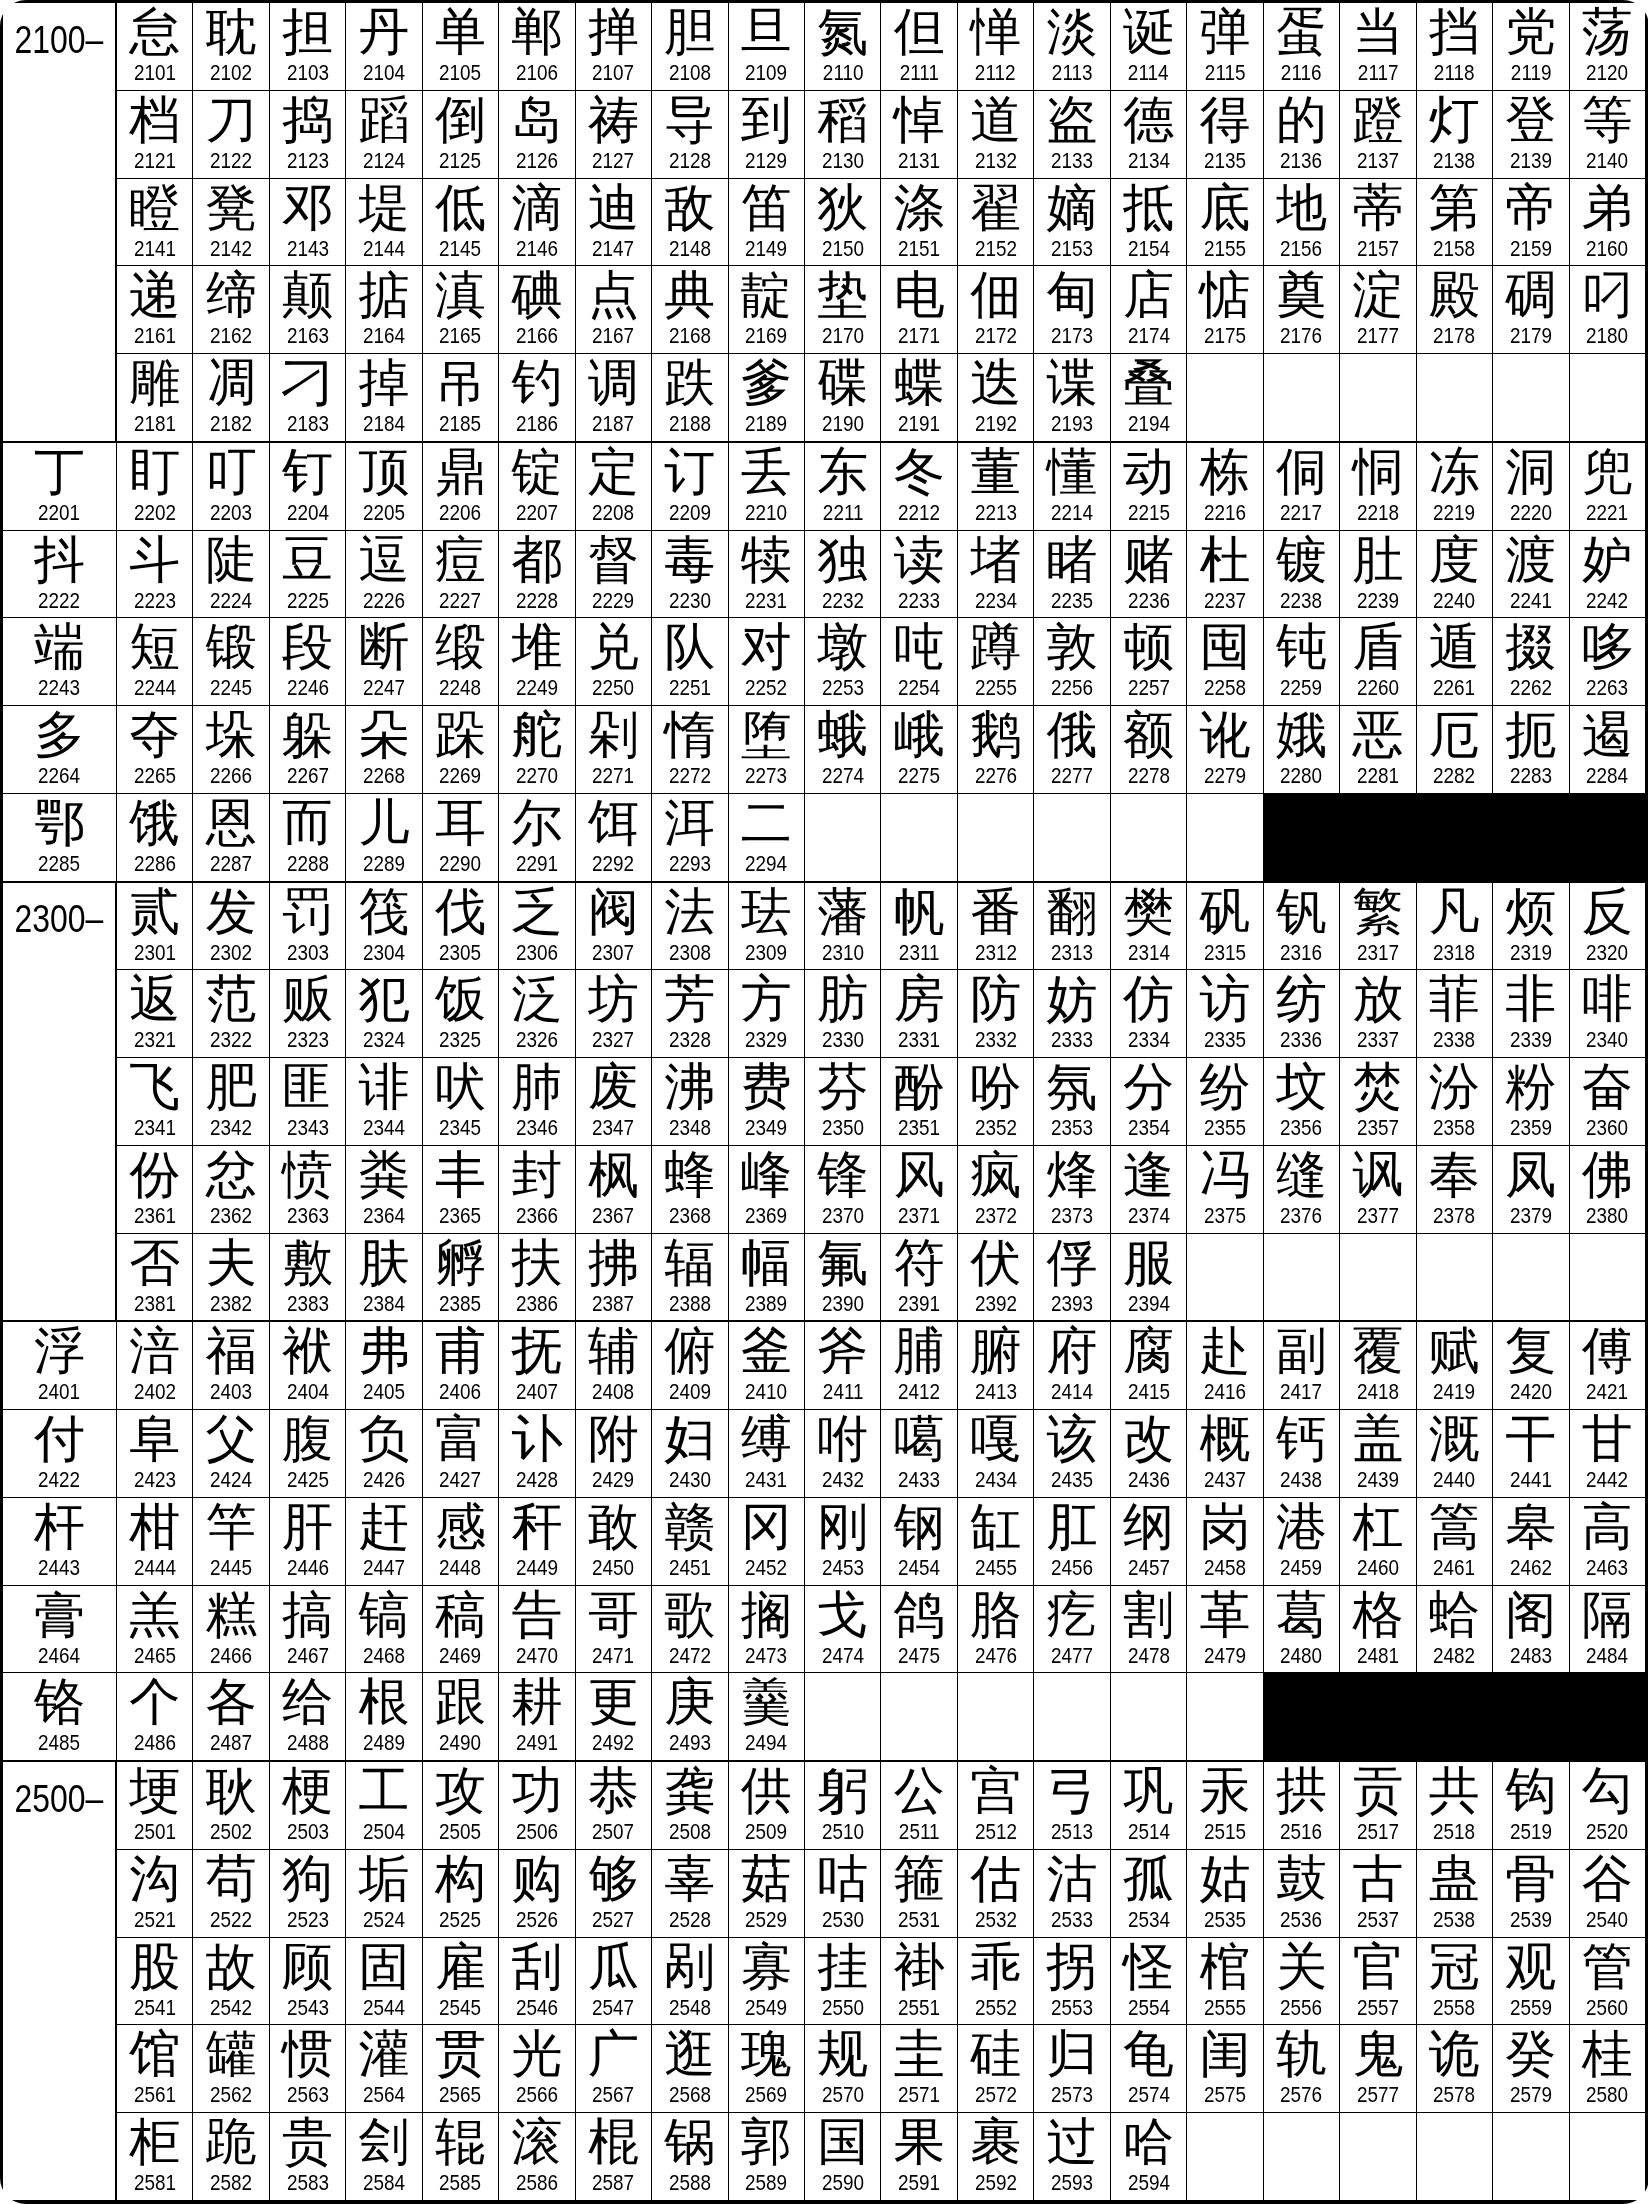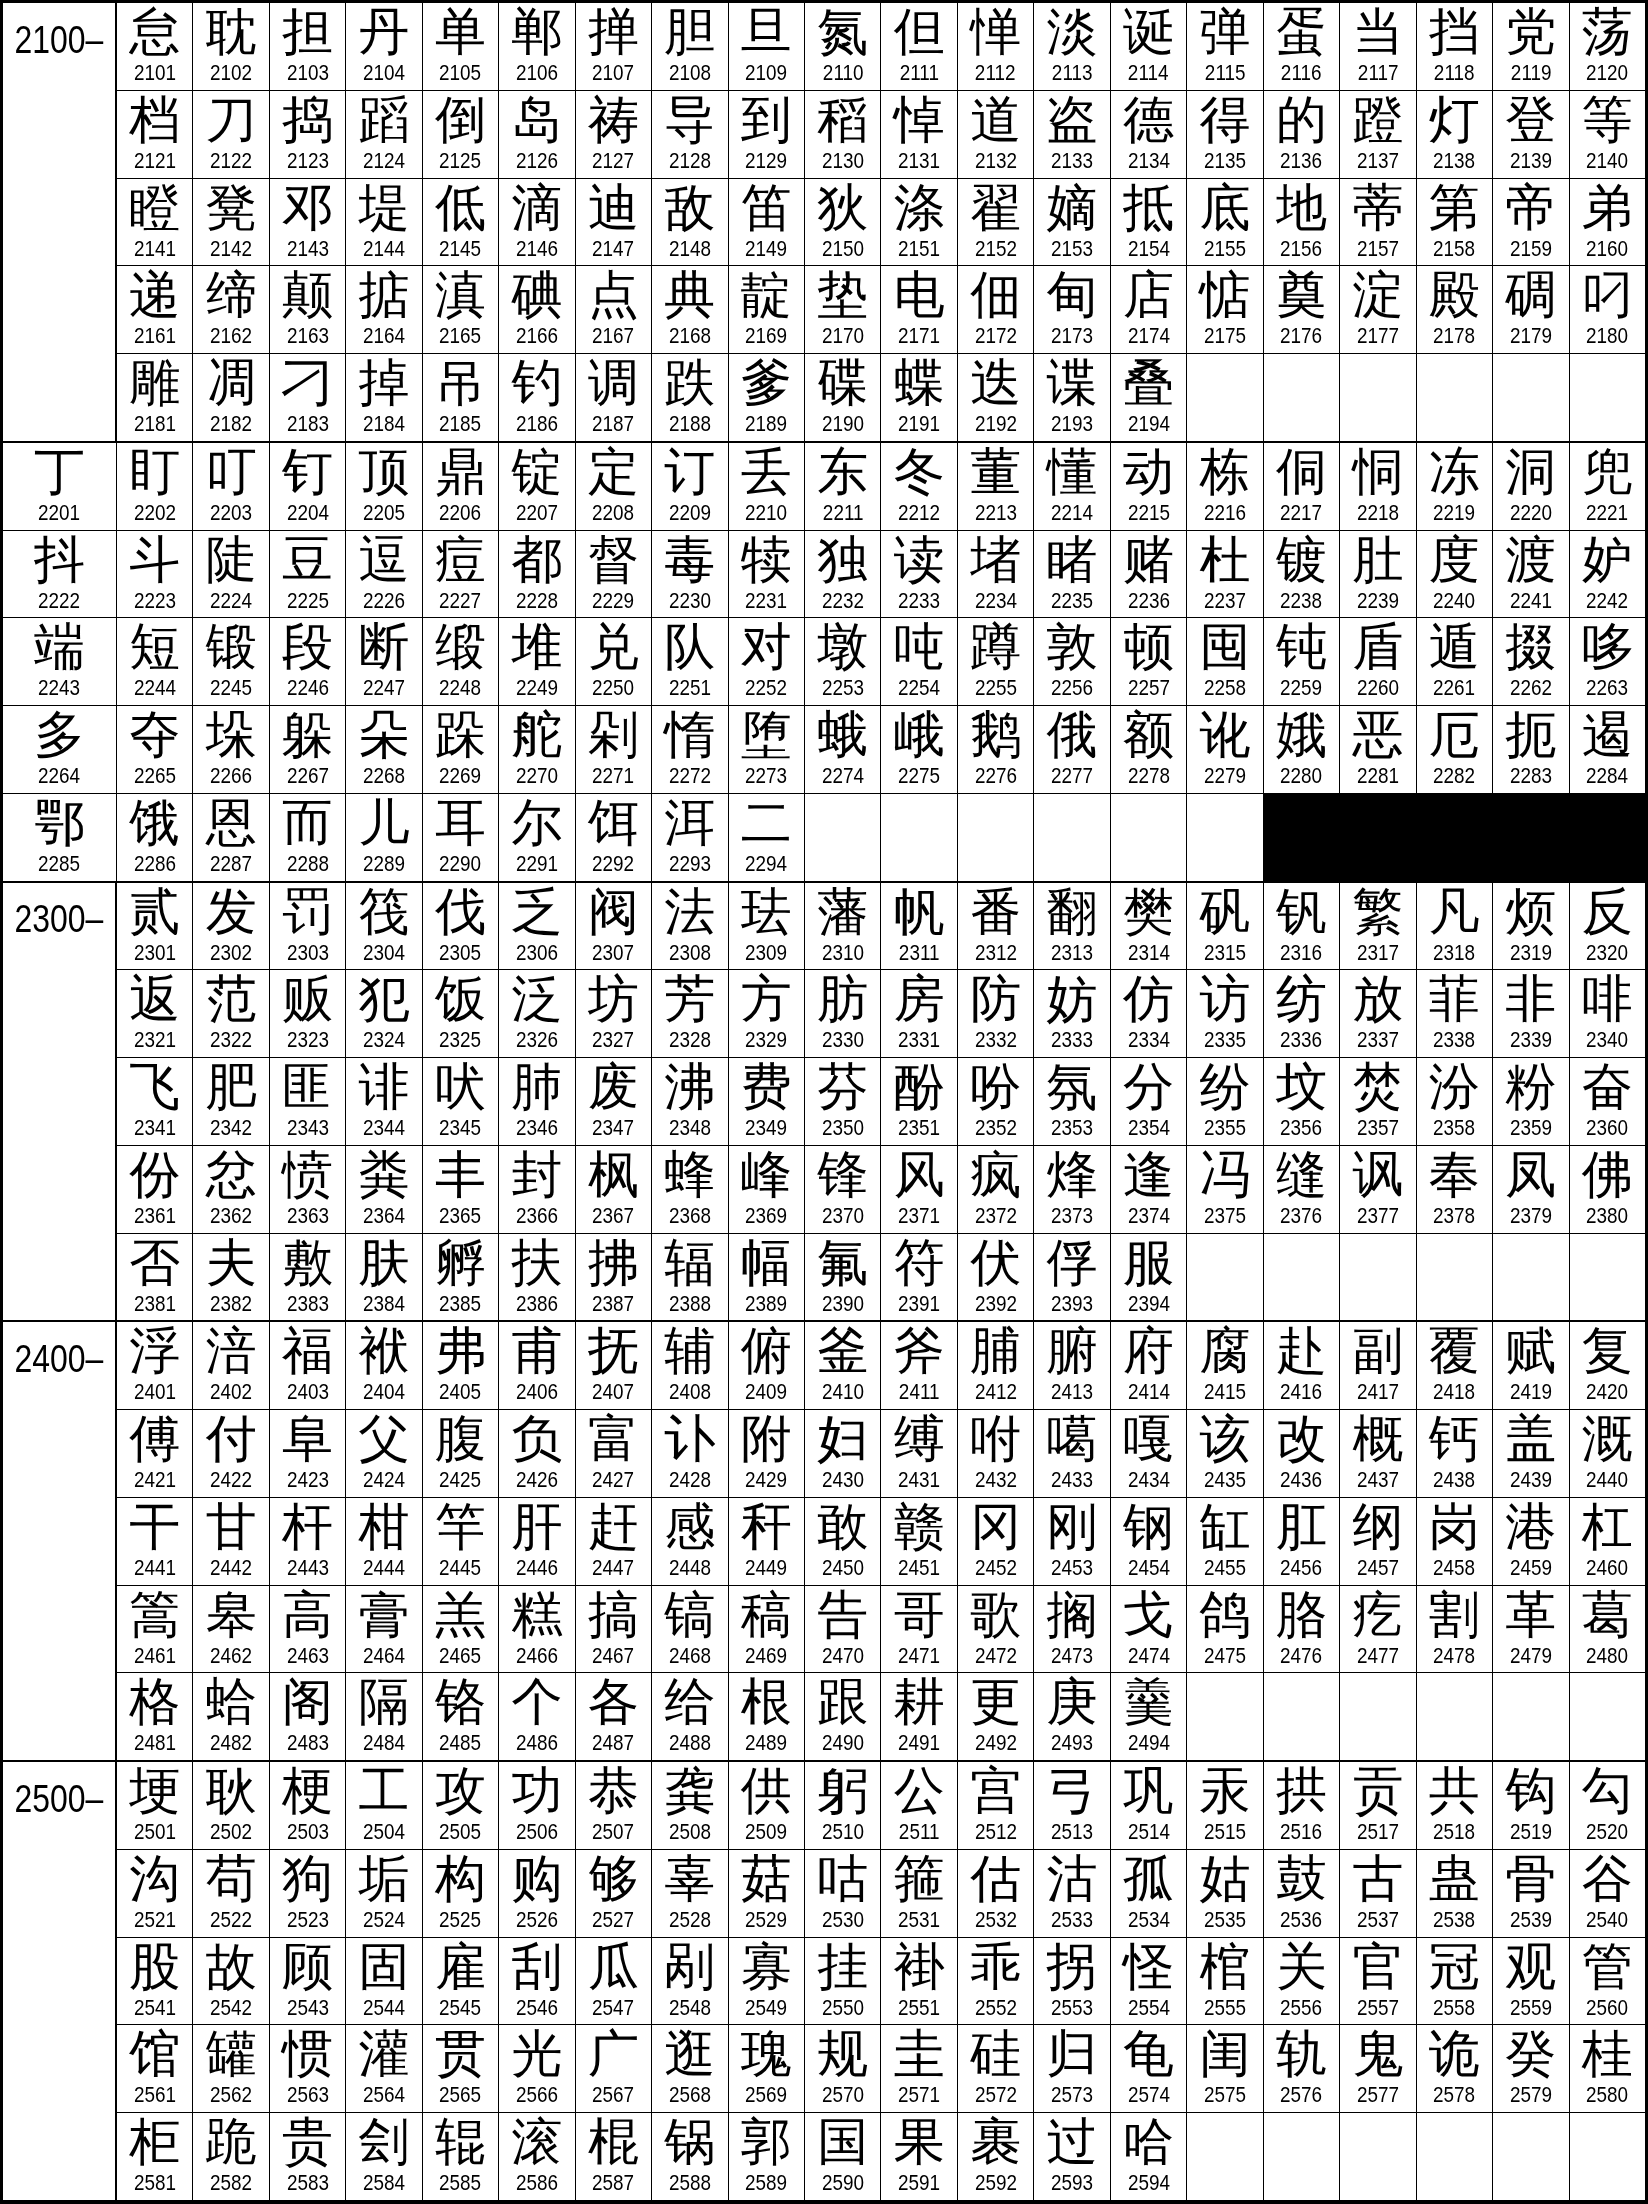--- a/index.html
+++ b/index.html
@@ -4,21 +4,21 @@
   <style>
     html, body { margin: 0; padding: 0; background: #ffffff; }
     body { width: 1649px; height: 2204px; position: relative; overflow: hidden; }
     .sheet {
       position: absolute; left: 0; top: 0;
       width: 1649px; height: 2204px;
       box-sizing: border-box;
       border-style: solid; border-color: #000;
       border-width: 3.9px 4.9px 4.9px 3.9px;
       background: #000;
-      display: flex; flex-direction: column; gap: 2px;
+      display: flex; flex-direction: column; gap: 2px; border-radius: 26px;
     }
     .section {
       flex: 1 1 0;
       display: grid;
       grid-template-columns: 113px repeat(20, 1fr);
       grid-template-rows: repeat(5, 1fr);
       column-gap: 1px; row-gap: 1px;
       background: #000;
       min-height: 0;
     }
@@ -1218,23 +1218,20 @@
     <span class="code">2394</span>
   </div>
       <div class="cell"></div>
       <div class="cell"></div>
       <div class="cell"></div>
       <div class="cell"></div>
       <div class="cell"></div>
       <div class="cell"></div>
     </section>
     <section class="section">
-    <div class="label">
-      <span class="label-text">2400–</span>
-    </div>
   <div class="cell">
     <span class="char">浮</span>
     <span class="code">2401</span>
   </div>
       <div class="cell">
     <span class="char">涪</span>
     <span class="code">2402</span>
   </div>
       <div class="cell">
     <span class="char">福</span>

